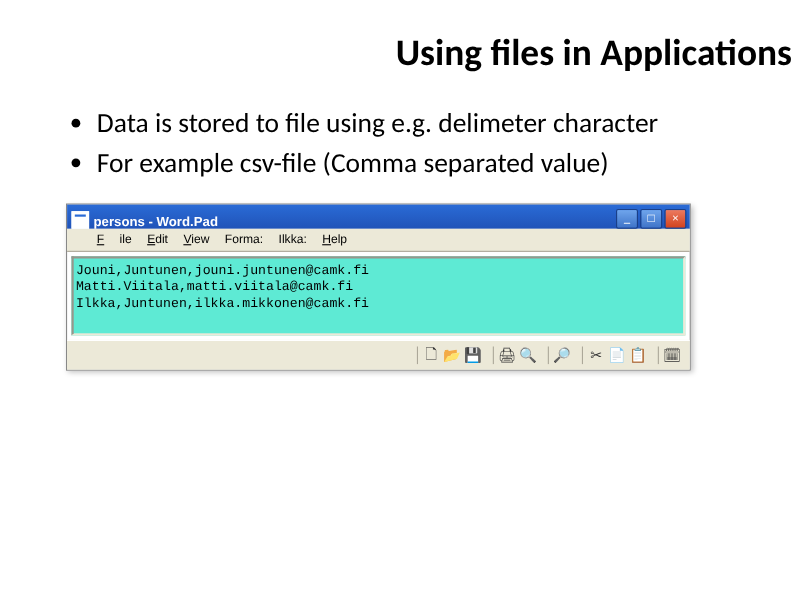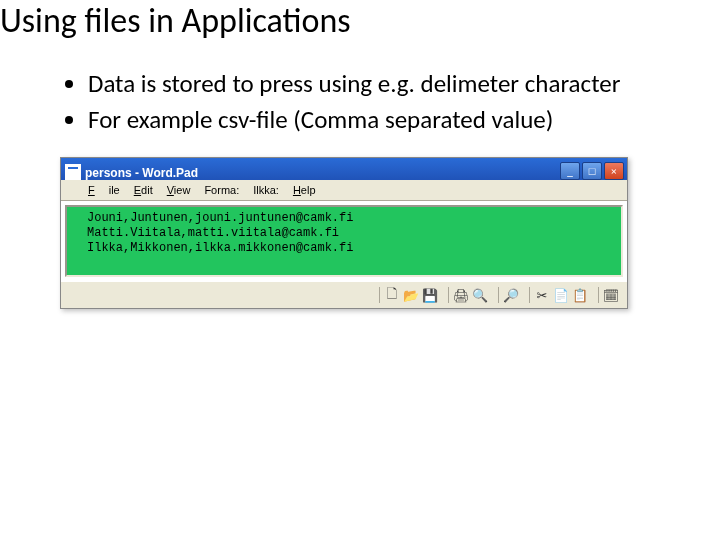--- a/index.html
+++ b/index.html
@@ -1,49 +1,49 @@
 <!DOCTYPE html>
 <html><head>
 <meta charset="utf-8">
 <style>
   html,body{margin:0;padding:0;width:720px;height:540px;background:#fff;font-family:Calibri,Arial,sans-serif;color:#000}
   .slide{width:720px;height:540px;position:relative}
-  .title{font-size:34px;text-align:left;font-weight:400}
+  .title{font-size:34px;text-align:right;padding-top:28px;font-weight:700}
   .bullets{margin:28px 48px 0 48px;font-size:25px;line-height:1.2}
   .bullets li{margin-bottom:6px}
   .wp-wrap{margin:22px 60px 0 60px;border:1px solid #888;box-shadow:2px 2px 5px rgba(0,0,0,.25);width:566px}
   
   .tb{height:22px;background:linear-gradient(#2a6bd6,#2053b8);display:flex;align-items:flex-end;color:#fff;font:bold 12px Tahoma,sans-serif}
   .tb .icon{width:14px;height:14px;margin:0 4px 0 4px;background:#fff;border:1px solid #fff;display:inline-block;position:relative}
   .tb .icon::after{content:'';position:absolute;left:2px;right:2px;top:2px;height:2px;background:#2a6bd6}
   .tb .ttl{flex:1}
   .tb .btns{display:flex;margin-right:3px;gap:2px}
   .tb .wbtn{width:18px;height:16px;background:linear-gradient(#6fa5ec,#3f74c8);border:1px solid #1a3f88;border-radius:2px;display:flex;align-items:center;justify-content:center;color:#fff;font:bold 11px Tahoma}
   .tb .wbtn.close{background:linear-gradient(#ec7a5f,#d1431f)}
   
   .menu{height:20px;background:#ece9d8;border-bottom:1px solid #aca899;display:flex;align-items:center;font:11px Tahoma,sans-serif;padding-left:20px}
   .menu span{padding:2px 7px;cursor:default}
   .menu span u{text-decoration:underline}
   
-  .doc{background:#22c55e;border:2px inset #ece9d8;margin:4px;padding:4px 20px;font:12px 'Courier New',monospace;line-height:1.25;height:60px;overflow:hidden}
+  .doc{background:#5eead4;border:2px inset #ece9d8;margin:4px;padding:4px 2px;font:12px 'Courier New',monospace;line-height:1.25;height:60px;overflow:hidden}
   
   .tbar{height:26px;background:#ece9d8;border-top:1px solid #fff;display:flex;align-items:center;justify-content:flex-end;padding-right:4px;gap:6px}
   .tgrp{display:flex;align-items:center;gap:3px;padding:0 4px;border-left:1px solid #aca899}
   .ticon{width:16px;height:16px;display:inline-flex;align-items:center;justify-content:center;font-size:13px;color:#333}
   
   .status{height:18px;background:#ece9d8;border-top:1px solid #aca899;font:11px Tahoma,sans-serif;display:flex;align-items:center;padding-left:4px;box-shadow:inset 1px 1px 0 #fff}
 </style>
 </head>
 <body>
 <div class="slide">
 
 <div class="title">Using files in Applications</div>
 
 <ul class="bullets">
-  <li>Data is stored to press using e.g. delimeter character</li>
+  <li>Data is stored to file using e.g. delimeter character</li>
   <li>For example csv-file (Comma separated value)</li>
 </ul>
 
 <div class="wp-wrap">
   <div class="tb">
     <span class="icon"></span>
     <span class="ttl">persons - Word.Pad</span>
     <div class="btns">
       <div class="wbtn">_</div>
       <div class="wbtn">□</div>
@@ -54,21 +54,21 @@
     <span><u>F</u><span></span>ile</span>
     <span><u>E</u>dit</span>
     <span><u>V</u>iew</span>
     <span>Forma:</span>
     <span>Ilkka:</span>
     <span><u>H</u>elp</span>
   </div>
   <div class="doc">
     <div>Jouni,Juntunen,jouni.juntunen@camk.fi</div>
     <div>Matti.Viitala,matti.viitala@camk.fi</div>
-    <div>Ilkka,Mikkonen,ilkka.mikkonen@camk.fi</div>
+    <div>Ilkka,Juntunen,ilkka.mikkonen@camk.fi</div>
   </div>
   <div class="tbar">
     <div class="tgrp">
       <span class="ticon">🗋</span>
       <span class="ticon">📂</span>
       <span class="ticon">💾</span>
     </div>
     <div class="tgrp">
       <span class="ticon">🖨</span>
       <span class="ticon">🔍</span>

